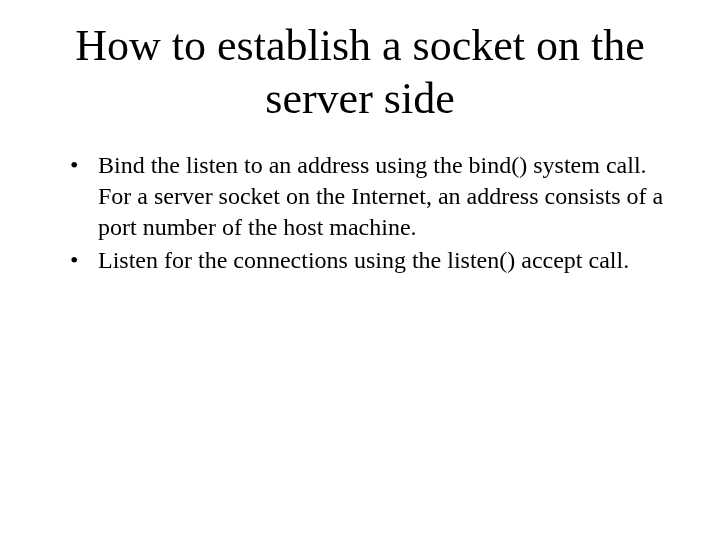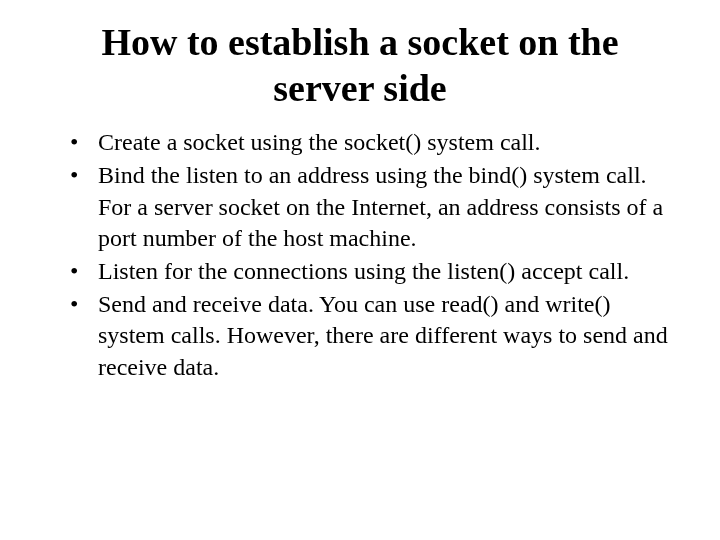--- a/index.html
+++ b/index.html
@@ -9,25 +9,25 @@
     }
     body {
       width: 720px;
       height: 540px;
       background: #ffffff;
       font-family: "Times New Roman", Times, serif;
       color: #000000;
       padding: 20px 40px 40px 40px;
     }
     .title {
-      font-size: 38px;
-      font-weight: bold;
+      font-size: 44px;
+      font-weight: normal;
       text-align: center;
       line-height: 1.2;
-      margin-bottom: 16px;
+      margin-bottom: 24px;
       padding: 0 30px;
     }
     .bullet-list {
       list-style: none;
       padding-left: 30px;
     }
     .bullet-item {
       position: relative;
       font-size: 24px;
       line-height: 1.3;
@@ -41,17 +41,15 @@
       top: 0;
       font-size: 24px;
     }
   </style>
 </head>
 <body>
 
 <h1 class="title">How to establish a socket on the server side</h1>
 
 <ul class="bullet-list">
-  <li class="bullet-item">Create a socket using the socket() system call.</li>
   <li class="bullet-item">Bind the listen to an address using the bind() system call. For a server socket on the Internet, an address consists of a port number of the host machine.</li>
   <li class="bullet-item">Listen for the connections using the listen() accept call.</li>
-  <li class="bullet-item">Send and receive data. You can use read() and write() system calls. However, there are different ways to send and receive data.</li>
 </ul>
 
 </body></html>

